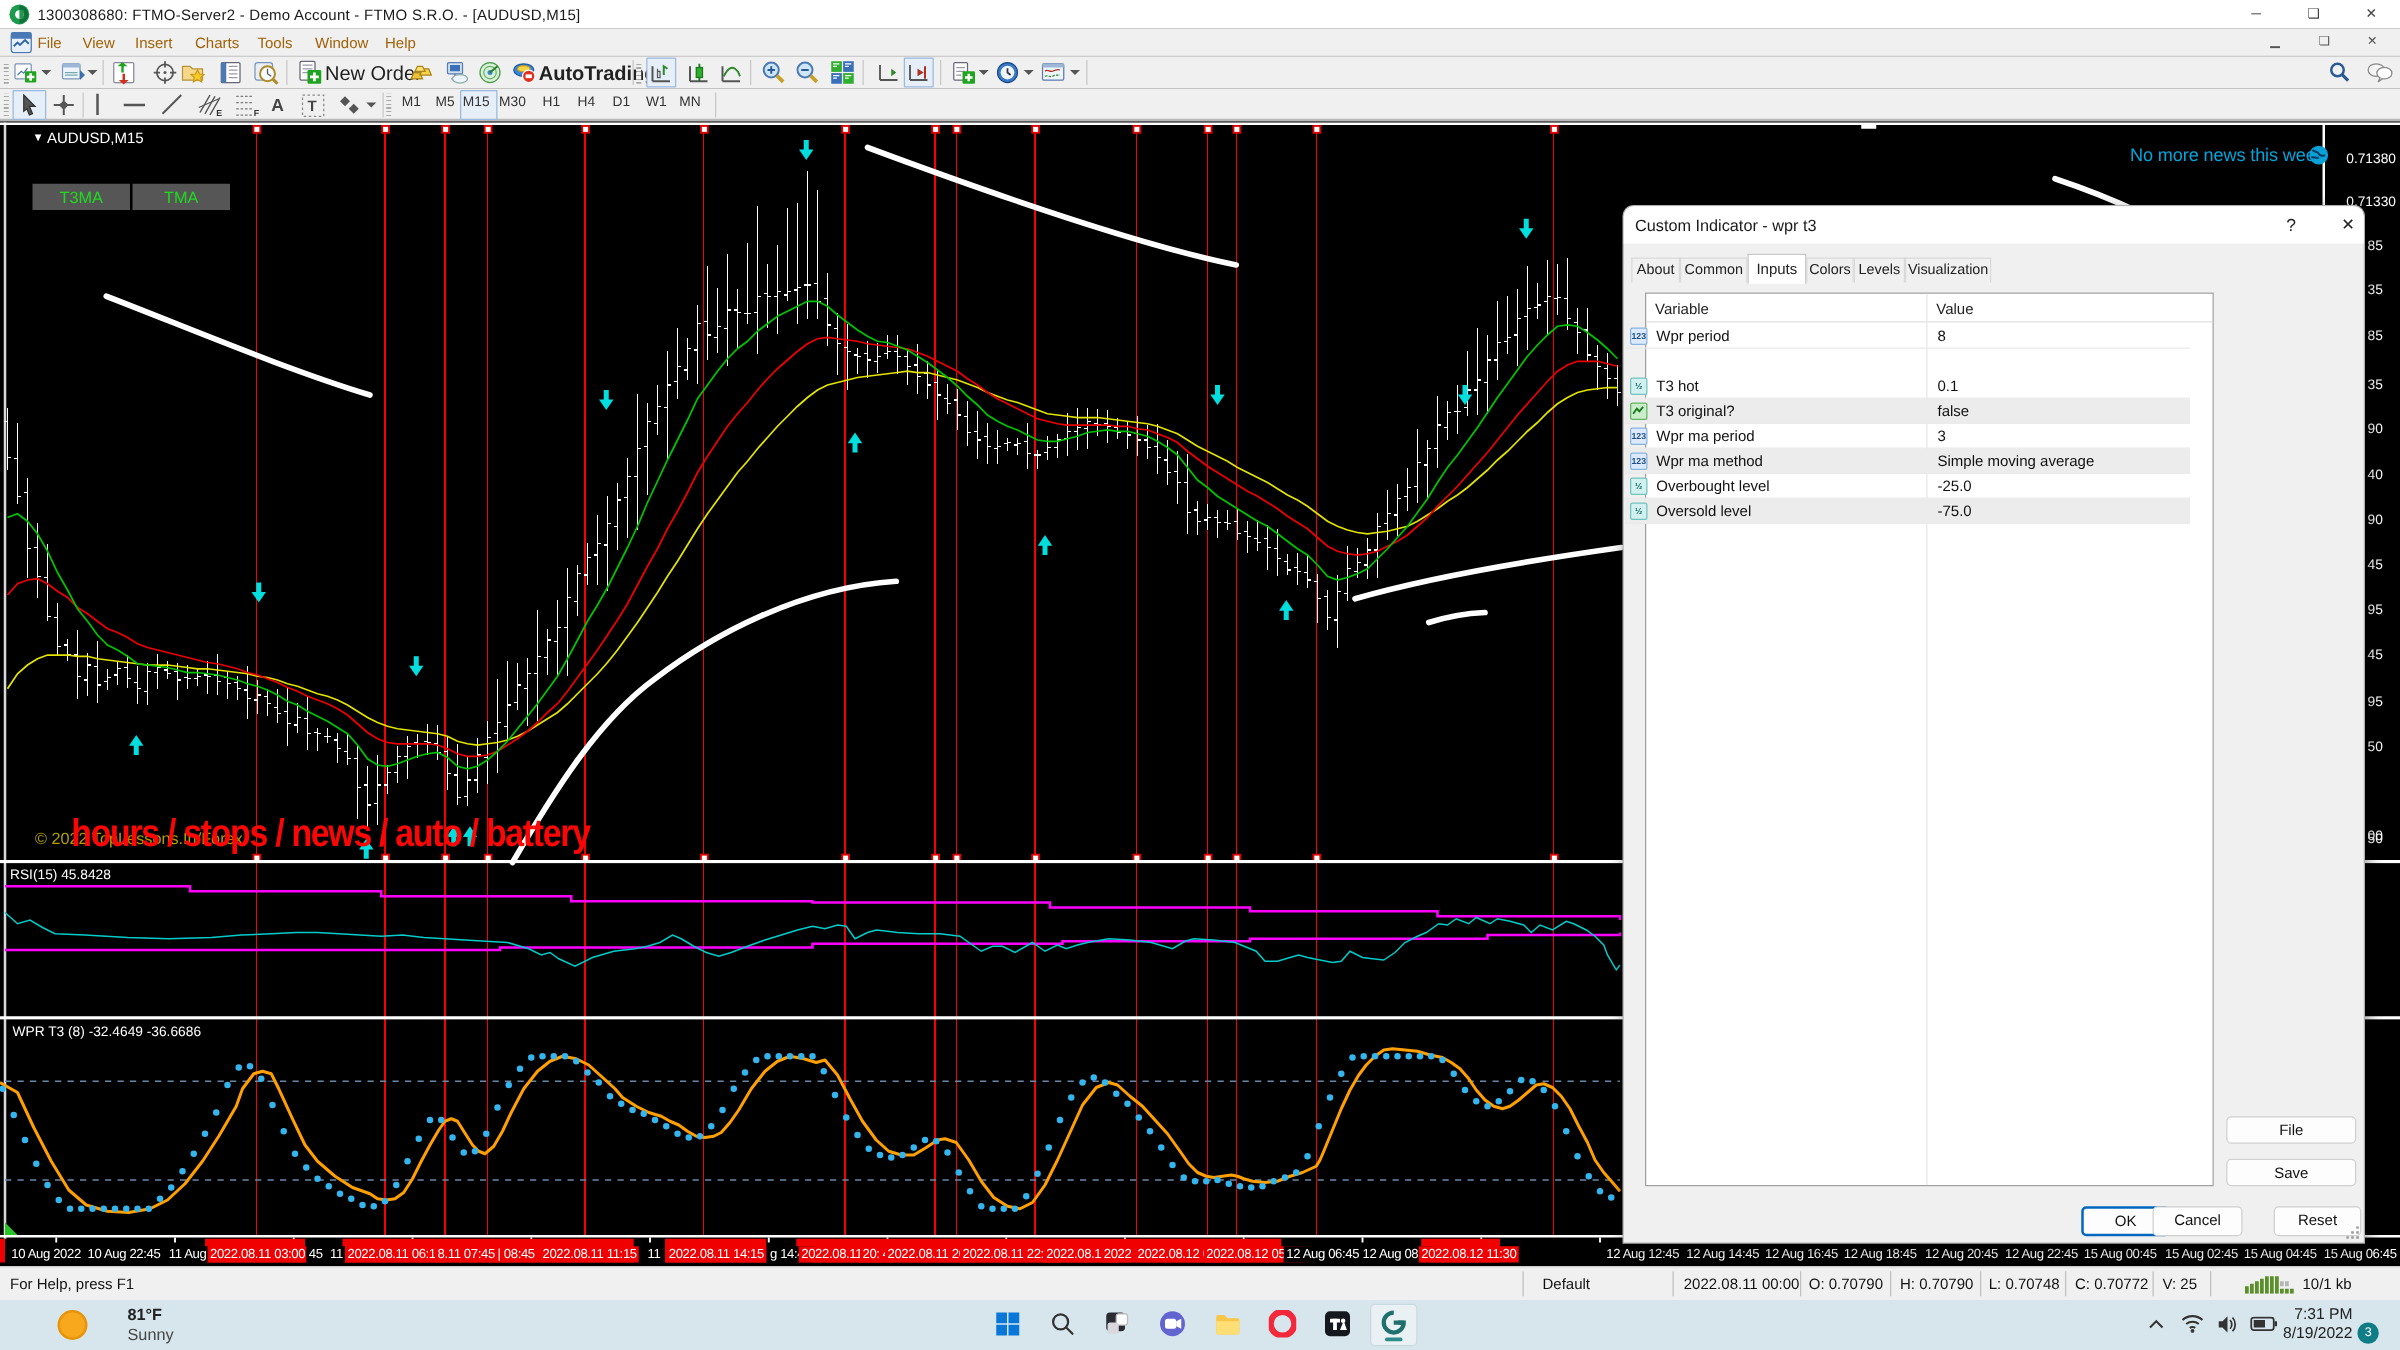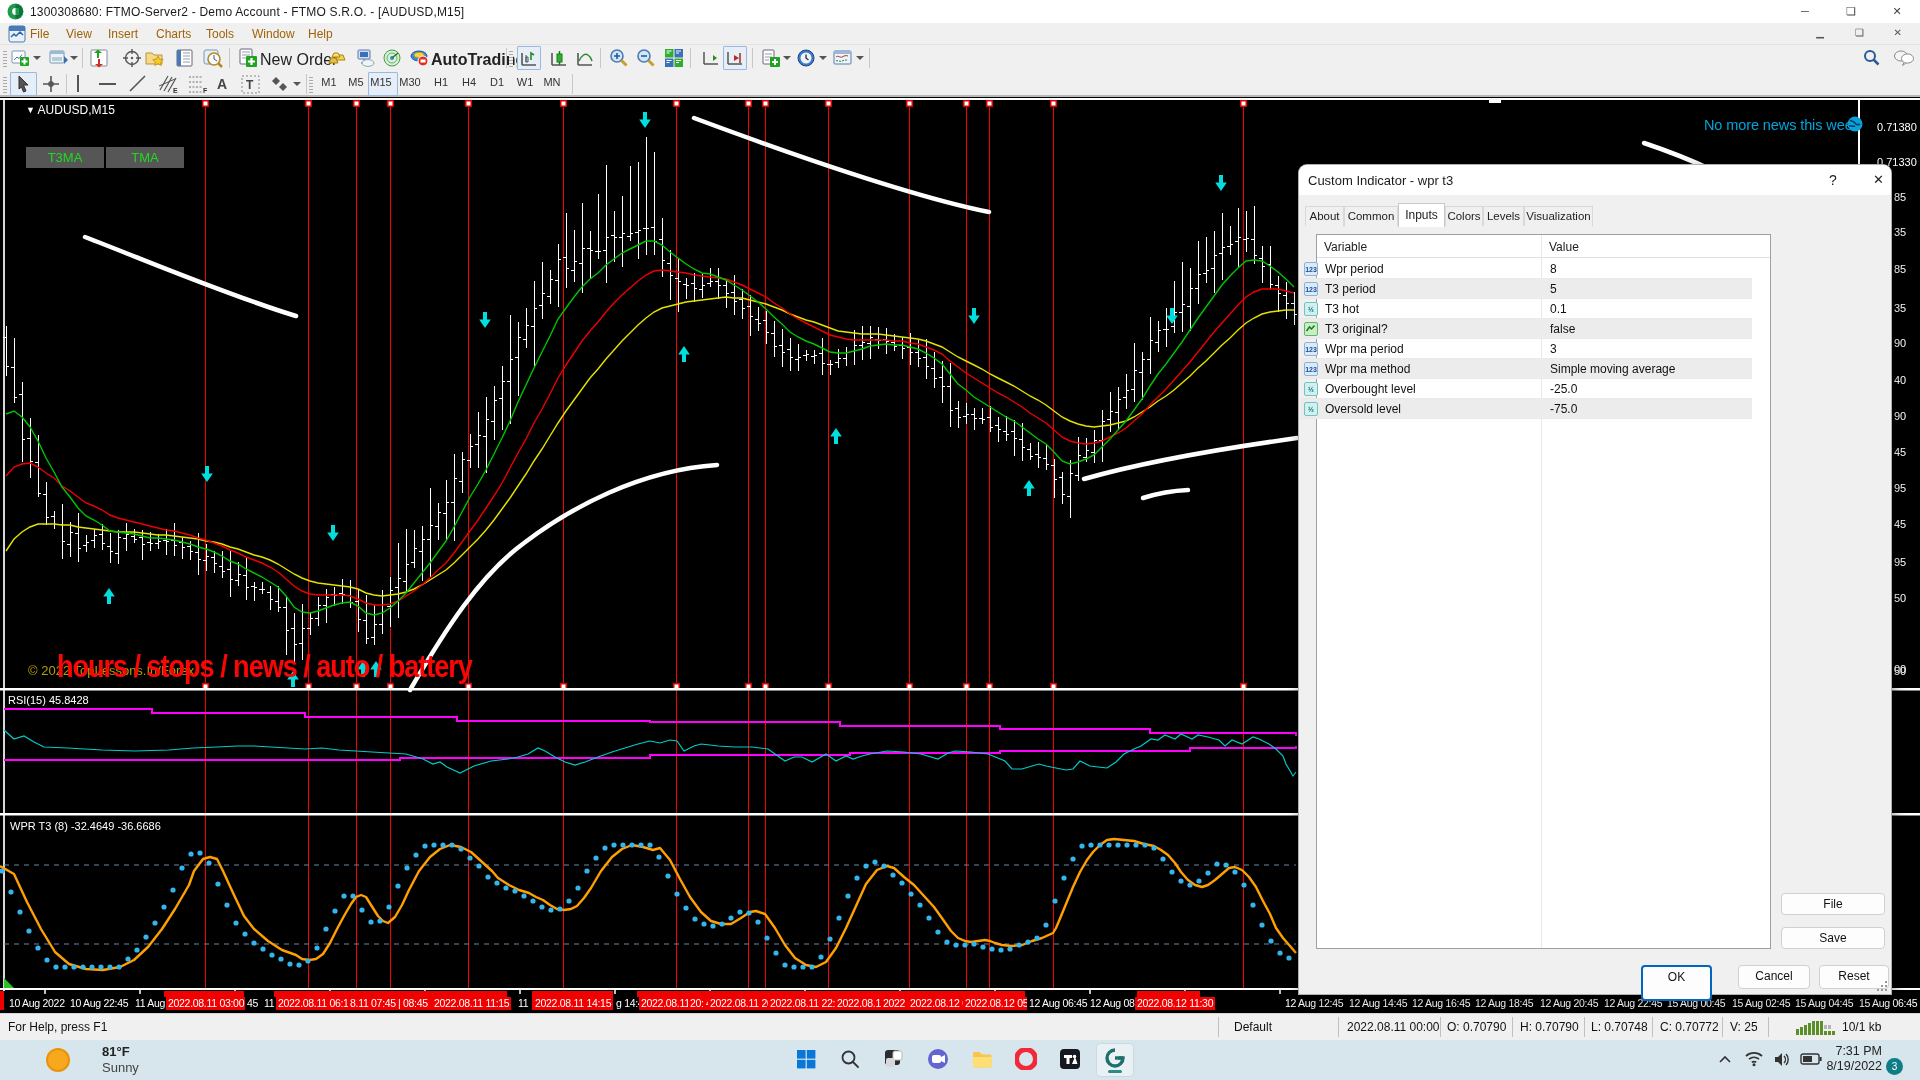--- a/index.html
+++ b/index.html
@@ -712,25 +712,20 @@
 <div id="dlgtable"></div>
 <div class="abs" style="left:25px;top:75px;color:#222">Variable</div>
 <div class="abs" style="left:250px;top:75px;color:#222">Value</div>
 <div class="abs" style="left:18px;top:92px;width:453px;height:1px;background:#e0e0e0"></div>
 <div class="abs" style="left:242px;top:70px;width:1px;height:713px;background:#e8e8e8"></div>
 <div class="drow" style="top:94px">
         <div class="dicon" style="background:#dbe9fb;border:1px solid #86b3e0;color:#1c4f8a">123</div>
         <span class="dvar">Wpr period</span>
         <span class="dval">8</span>
       </div>
-<div class="drow dalt" style="top:114px">
-        <div class="dicon" style="background:#dbe9fb;border:1px solid #86b3e0;color:#1c4f8a">123</div>
-        <span class="dvar">T3 period</span>
-        <span class="dval">5</span>
-      </div>
 <div class="drow" style="top:134px">
         <div class="dicon" style="background:#d2f0ef;border:1px solid #6fc4c0;color:#0a6a66">½</div>
         <span class="dvar">T3 hot</span>
         <span class="dval">0.1</span>
       </div>
 <div class="drow dalt" style="top:154px">
         <div class="dicon" style="background:#c9ecc9;border:1px solid #62b562"><svg width="12" height="12" viewBox="0 0 12 12">
             <path d="M1.5 8l3-4 2 2 3-3.5" stroke="#1a7a1a" stroke-width="1.5" fill="none"></path>
           </svg></div>
         <span class="dvar">T3 original?</span>
@@ -751,22 +746,22 @@
         <span class="dvar">Overbought level</span>
         <span class="dval">-25.0</span>
       </div>
 <div class="drow dalt" style="top:234px">
         <div class="dicon" style="background:#d2f0ef;border:1px solid #6fc4c0;color:#0a6a66">½</div>
         <span class="dvar">Oversold level</span>
         <span class="dval">-75.0</span>
       </div>
 <div class="dbtn" style="left:482px;top:728px">File</div>
 <div class="dbtn" style="left:482px;top:762px">Save</div>
-<div class="dbtn" style="left:342px;top:800px;width:71px;height:36px;border:2px solid #0067c0;line-height:20px">OK</div>
-<div class="dbtn" style="left:439px;top:800px;width:72px;height:24px">Cancel</div>
+<div class="dbtn" style="left:366px;top:800px;width:71px;height:24px;border:2px solid #0067c0;line-height:20px">OK</div>
+<div class="dbtn" style="left:423px;top:800px;width:72px;height:24px">Cancel</div>
 <div class="dbtn" style="left:520px;top:800px;width:70px;height:24px">Reset</div>
 <svg class="abs" style="left:578px;top:816px" width="12" height="12" viewBox="0 0 12 12">
         <g fill="#999">
           <rect x="8" y="0" width="2" height="2"></rect>
           <rect x="8" y="4" width="2" height="2"></rect>
           <rect x="4" y="4" width="2" height="2"></rect>
           <rect x="8" y="8" width="2" height="2"></rect>
           <rect x="4" y="8" width="2" height="2"></rect>
           <rect x="0" y="8" width="2" height="2"></rect>
         </g>

